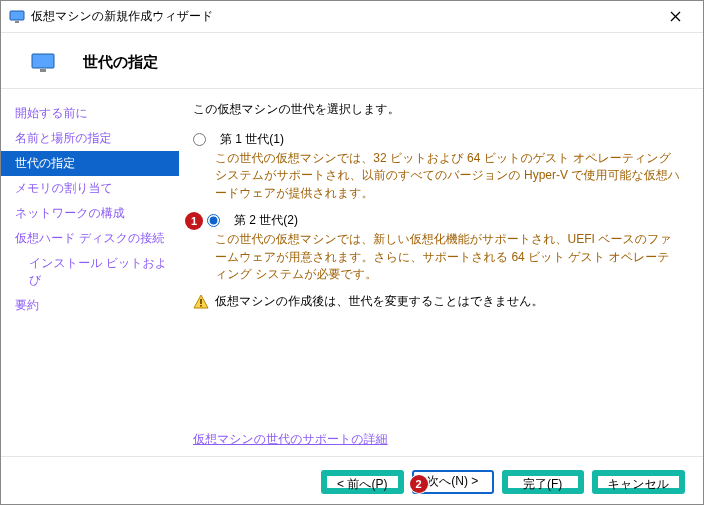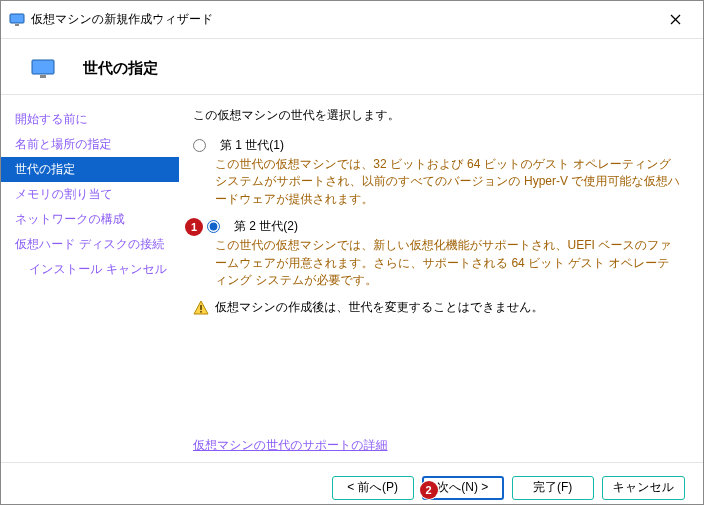--- a/index.html
+++ b/index.html
@@ -10,21 +10,21 @@
     background: #fff;
     color: #000;
     width: 704px;
     height: 505px;
     overflow: hidden;
     border: 1px solid #888;
   }
   .titlebar {
     display: flex;
     align-items: center;
-    height: 38px;
+    height: 32px;
     padding: 0 8px;
     border-bottom: 1px solid #e5e5e5;
   }
   .titlebar .app-icon {
     width: 16px; height: 16px;
     margin-right: 6px;
     display: inline-flex; align-items: center; justify-content: center;
   }
   .titlebar .title { flex: 1; font-size: 12px; }
   .titlebar .close {
@@ -118,21 +118,21 @@
     display: flex;
     align-items: center;
     justify-content: flex-end;
     padding: 0 18px;
     gap: 8px;
     position: relative;
   }
   .btn {
     min-width: 82px;
     height: 24px;
-    border: 1px solid #14b8a6;
+    border: 6px solid #14b8a6;
     background: #fff;
     font-size: 12px;
     font-family: inherit;
     border-radius: 3px;
     cursor: pointer;
     padding: 0 10px;
   }
   .btn.primary {
     border: 2px solid #0f64cc;
   }
@@ -181,21 +181,22 @@
 </div>
 
 <div class="body-area">
   <div class="sidebar">
     <div class="step">開始する前に</div>
     <div class="step">名前と場所の指定</div>
     <div class="step sel">世代の指定</div>
     <div class="step">メモリの割り当て</div>
     <div class="step">ネットワークの構成</div>
     <div class="step">仮想ハード ディスクの接続</div>
-    <div class="step indent">インストール キャンセル</div>
+    <div class="step indent">インストール ビットおよび</div>
+    <div class="step">要約</div>
   </div>
 
   <div class="content">
     <div class="intro">この仮想マシンの世代を選択します。</div>
 
     <div class="option-row">
       <input type="radio" name="gen" style="">
       <span class="option-label">第 1 世代(1)</span>
     </div>
     <div class="option-desc">この世代の仮想マシンでは、32 ビットおよび 64 ビットのゲスト オペレーティング システムがサポートされ、以前のすべてのバージョンの Hyper-V で使用可能な仮想ハードウェアが提供されます。</div>

